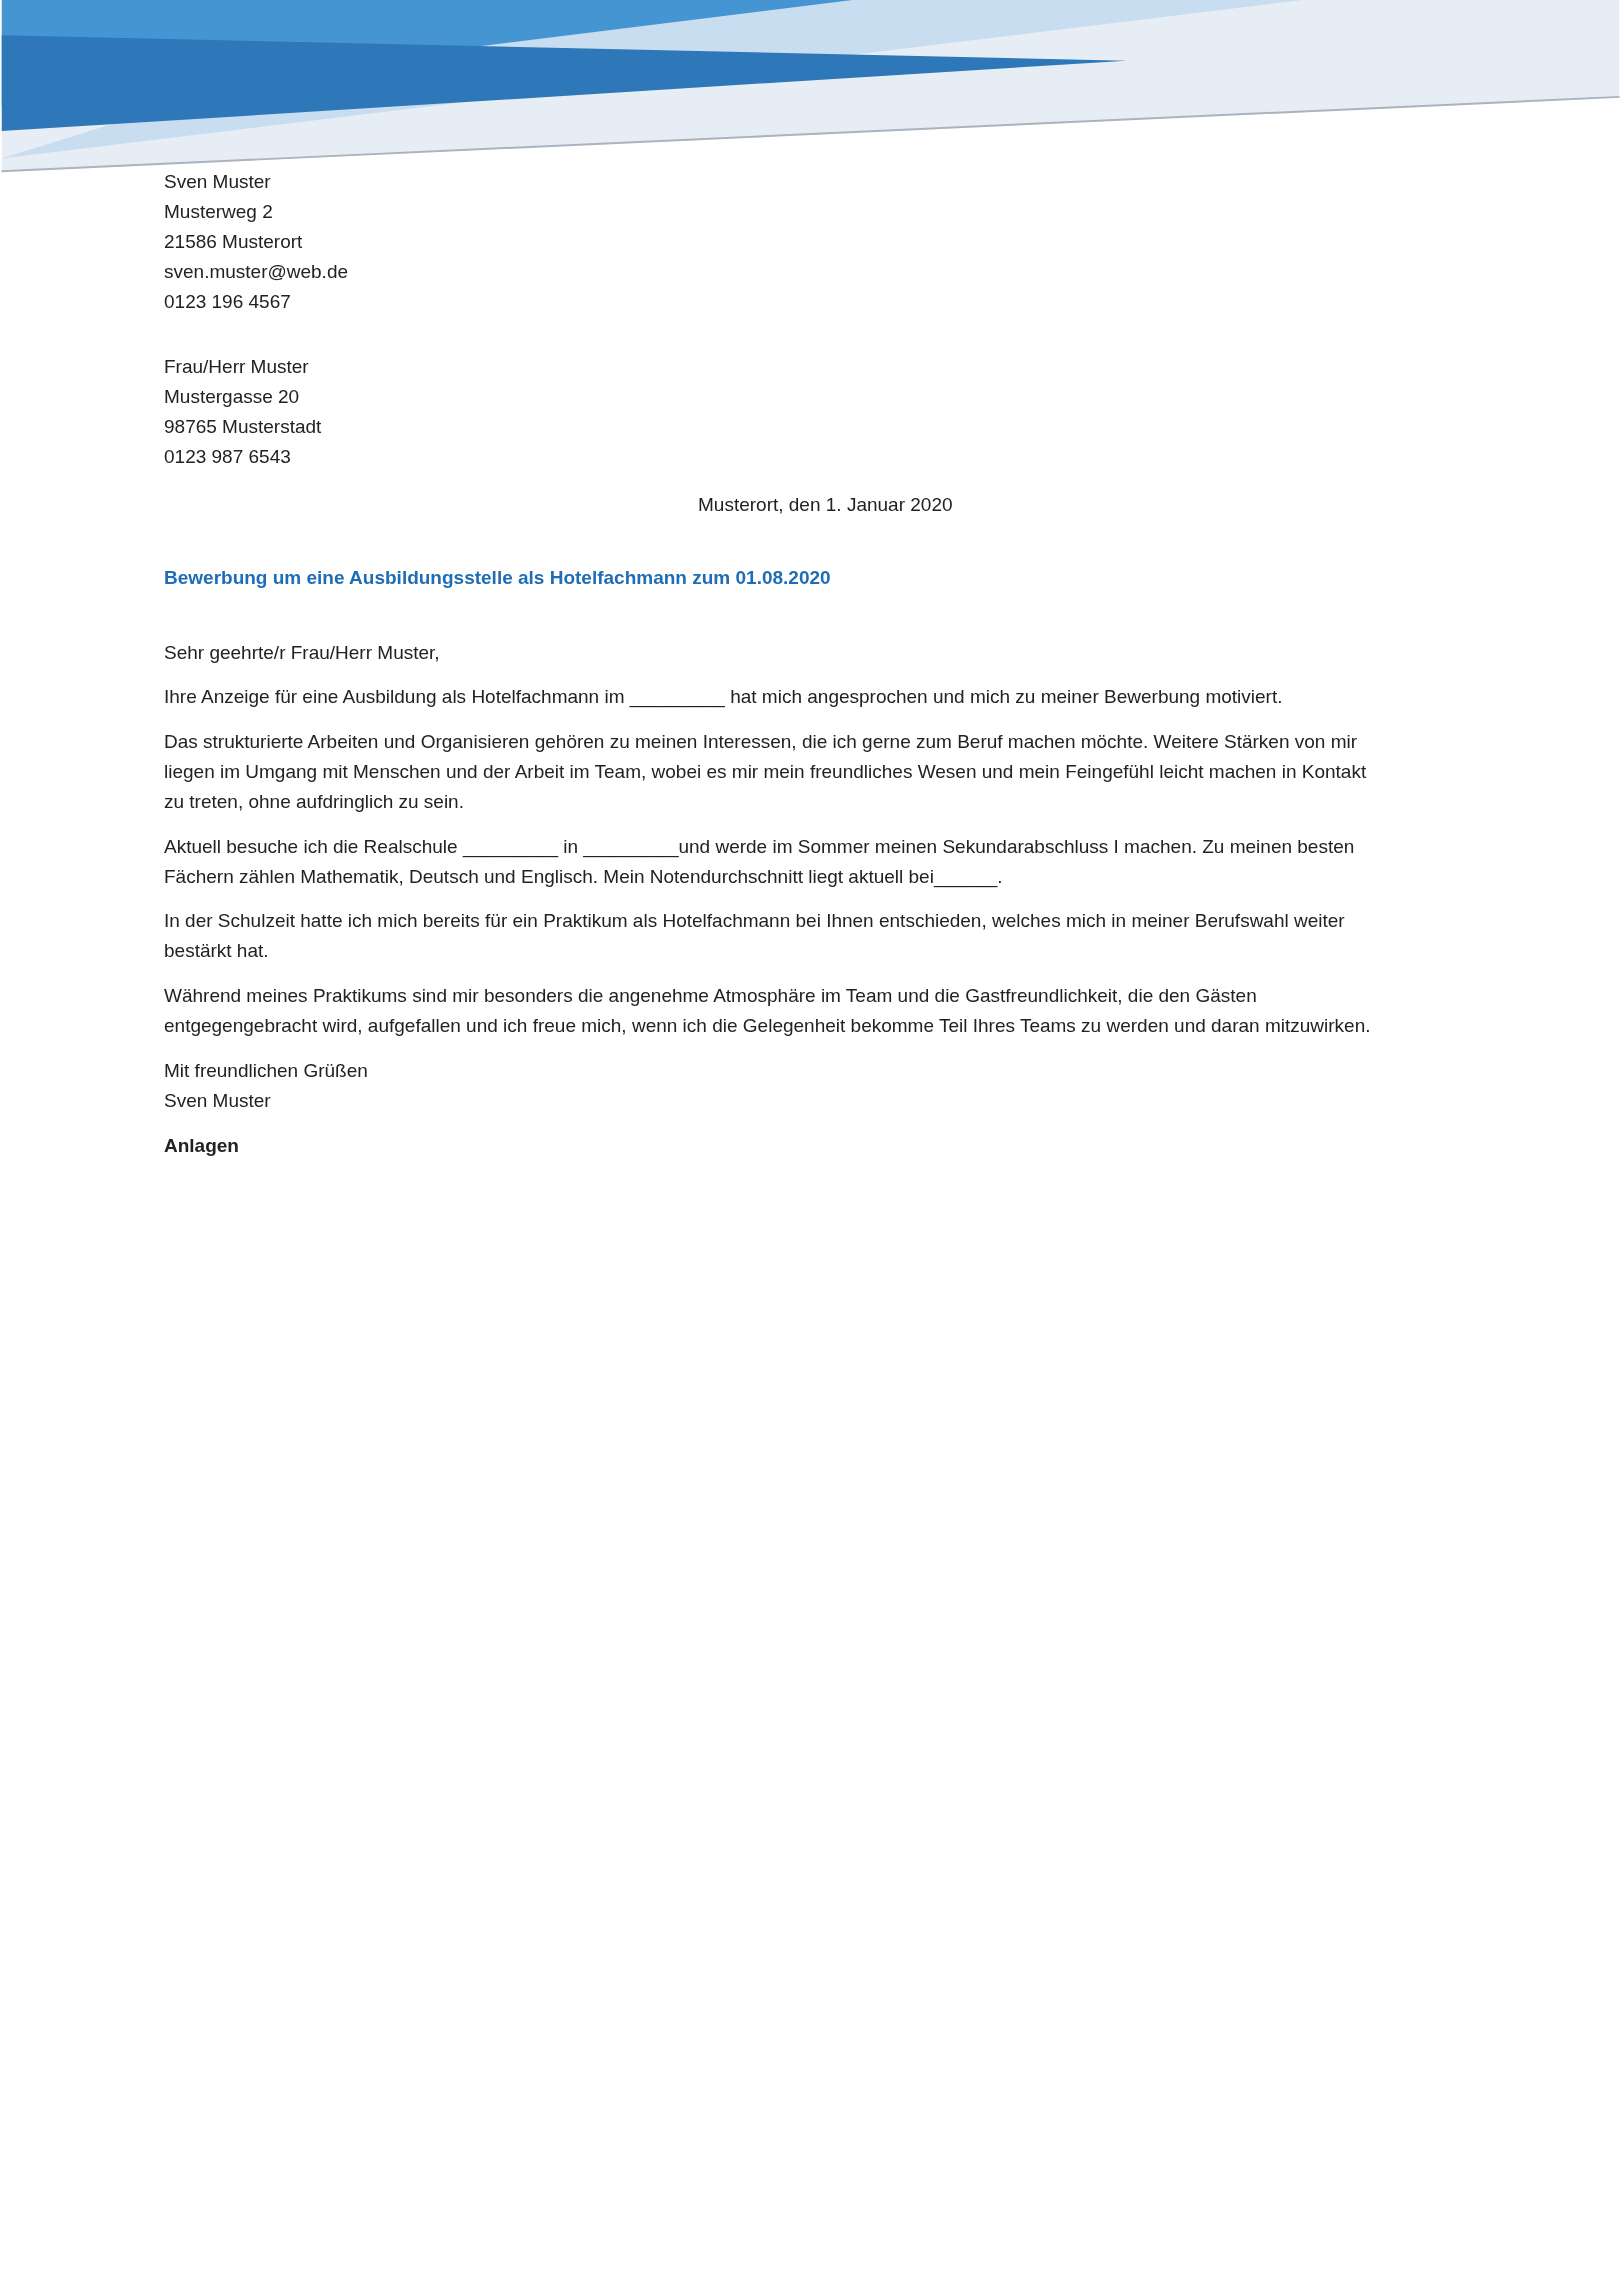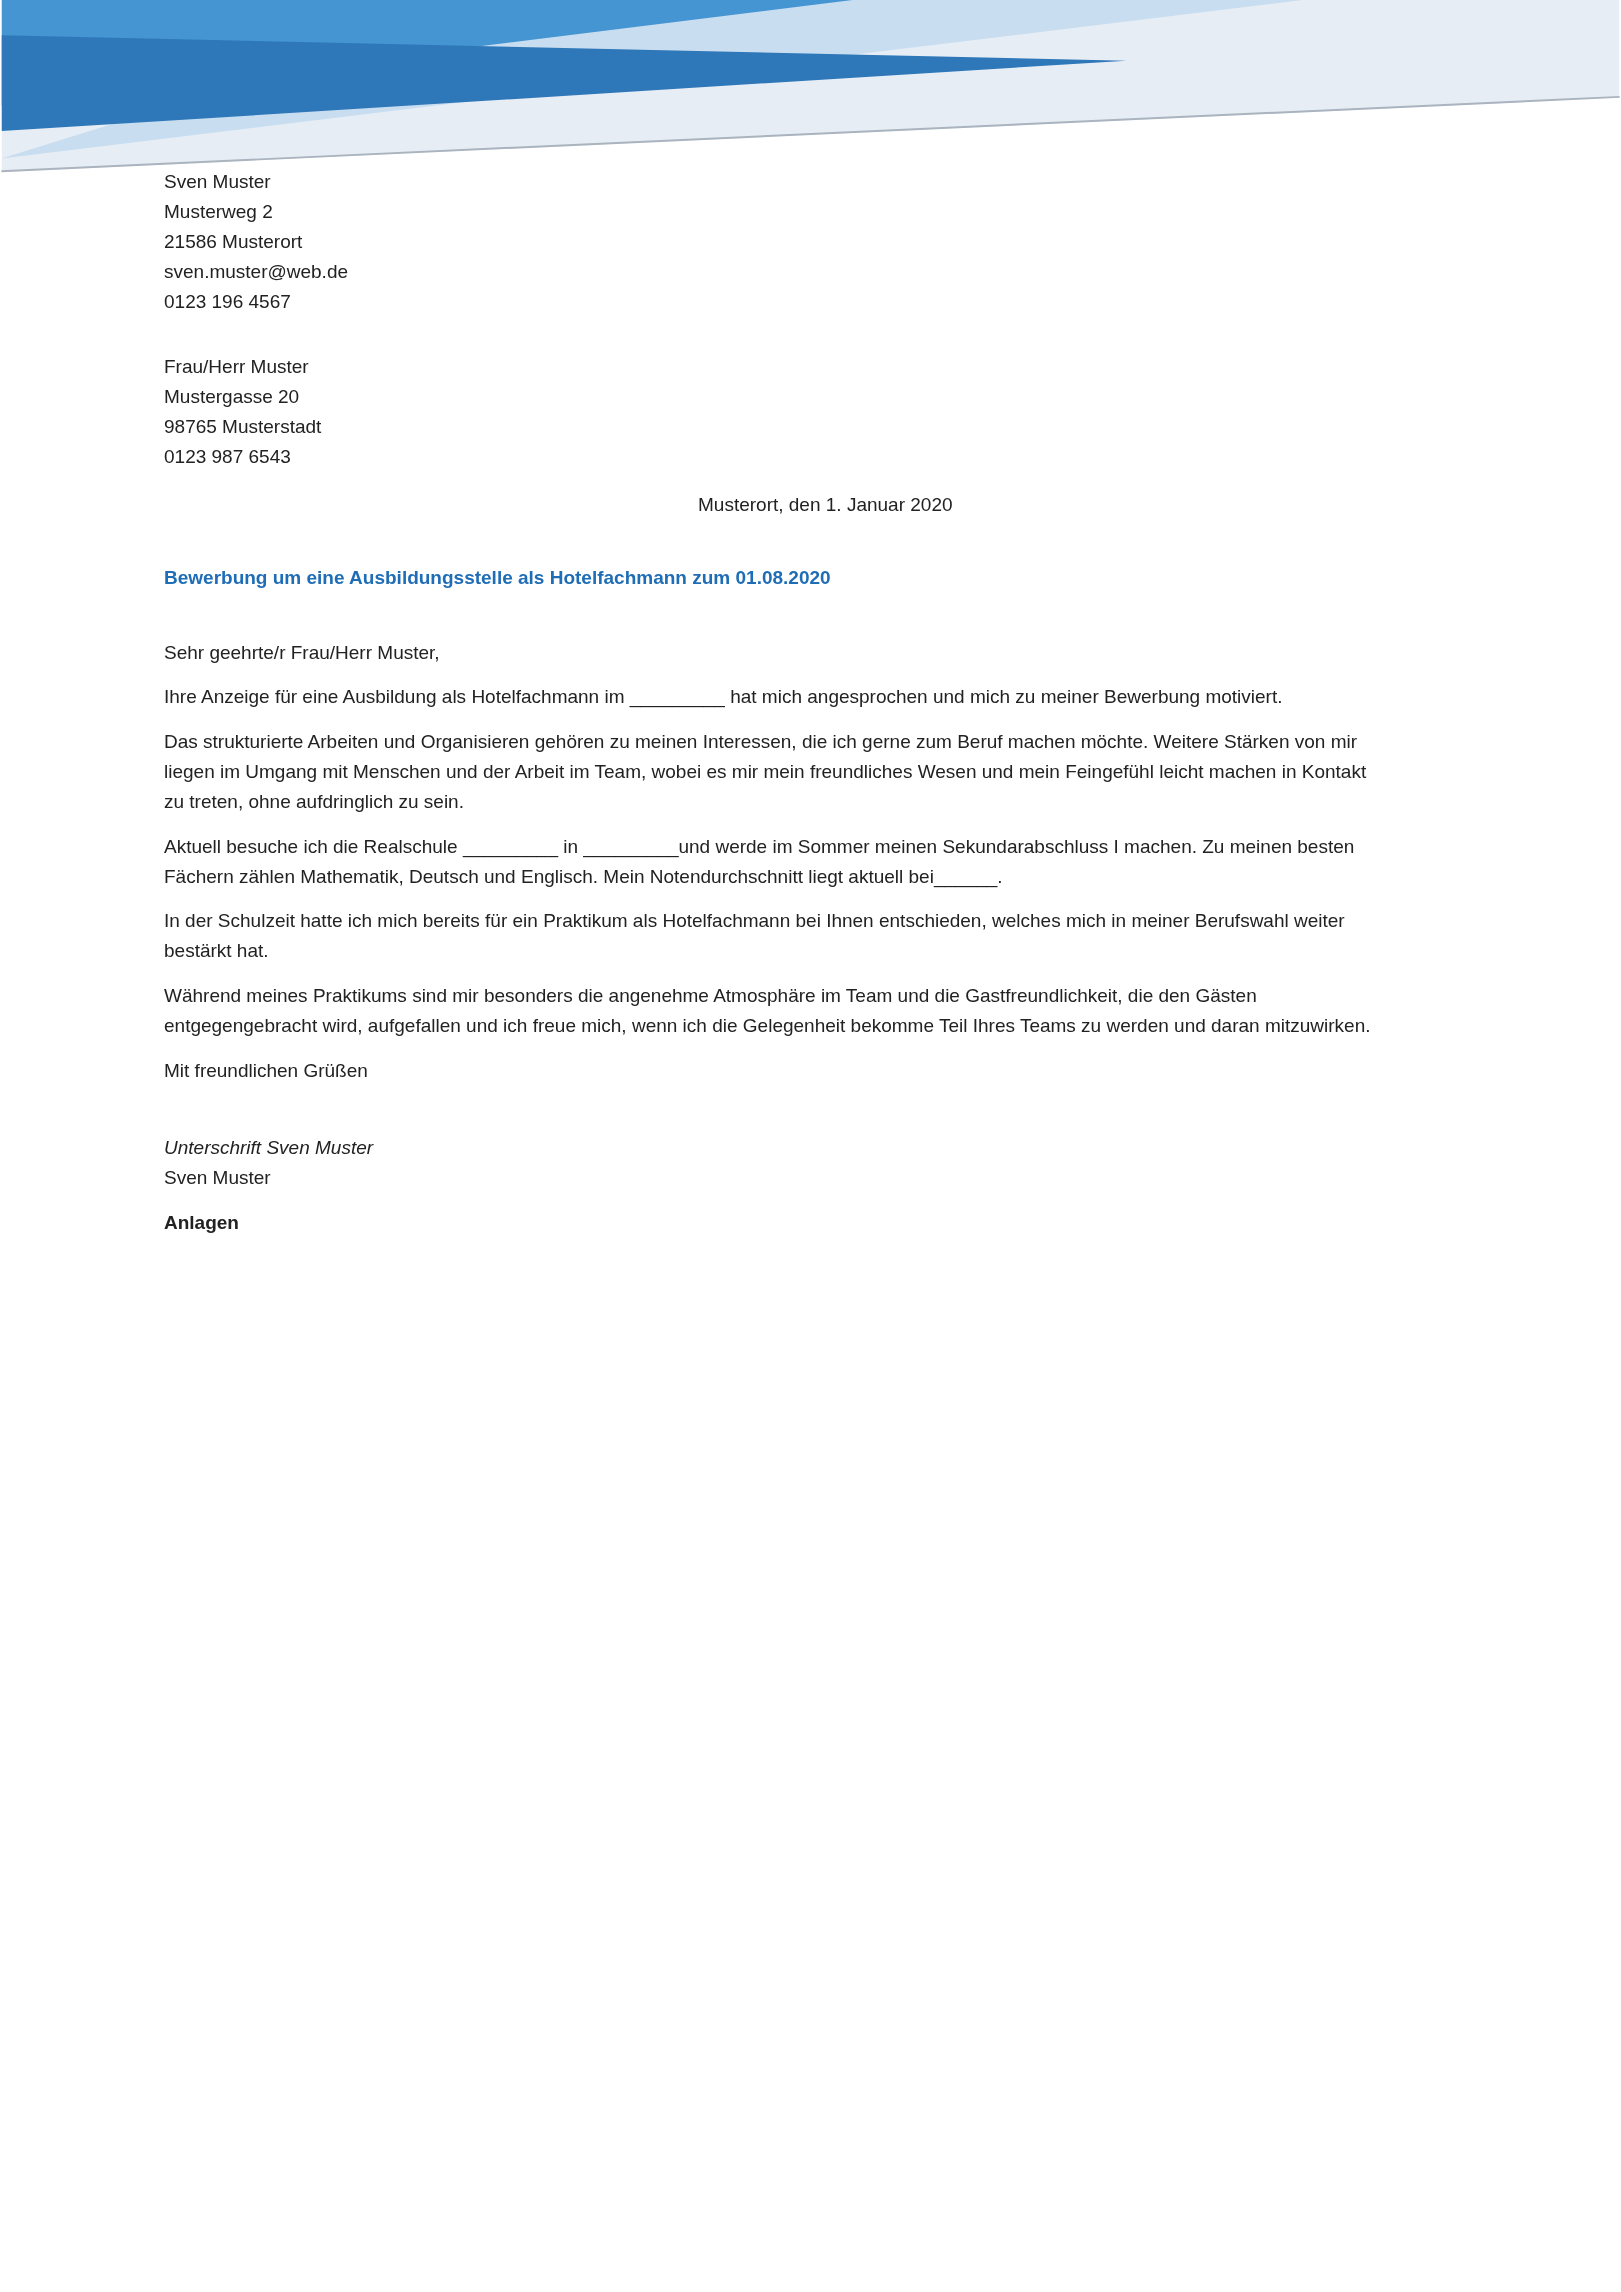--- a/index.html
+++ b/index.html
@@ -88,20 +88,19 @@
     <div class="salutation">Sehr geehrte/r Frau/Herr Muster,</div>
 
     <p class="body-par">Ihre Anzeige für eine Ausbildung als Hotelfachmann im _________ hat mich angesprochen und mich zu meiner Bewerbung motiviert.</p>
     <p class="body-par">Das strukturierte Arbeiten und Organisieren gehören zu meinen Interessen, die ich gerne zum Beruf machen möchte. Weitere Stärken von mir liegen im Umgang mit Menschen und der Arbeit im Team, wobei es mir mein freundliches Wesen und mein Feingefühl leicht machen in Kontakt zu treten, ohne aufdringlich zu sein.</p>
     <p class="body-par">Aktuell besuche ich die Realschule _________ in _________und werde im Sommer meinen Sekundarabschluss I machen. Zu meinen besten Fächern zählen Mathematik, Deutsch und Englisch. Mein Notendurchschnitt liegt aktuell bei______.</p>
     <p class="body-par">In der Schulzeit hatte ich mich bereits für ein Praktikum als Hotelfachmann bei Ihnen entschieden, welches mich in meiner Berufswahl weiter bestärkt hat.</p>
     <p class="body-par">Während meines Praktikums sind mir besonders die angenehme Atmosphäre im Team und die Gastfreundlichkeit, die den Gästen entgegengebracht wird, aufgefallen und ich freue mich, wenn ich die Gelegenheit bekomme Teil Ihres Teams zu werden und daran mitzuwirken.</p>
 
     <div class="closing">Mit freundlichen Grüßen</div>
 
-    <div class="signature-script">Unterschrift Sven Muster</div>
     <div class="signature-name">Sven Muster</div>
 
     <div class="attachments">Anlagen</div>
 
   </div>
 </div>
 
 
 </body></html>

